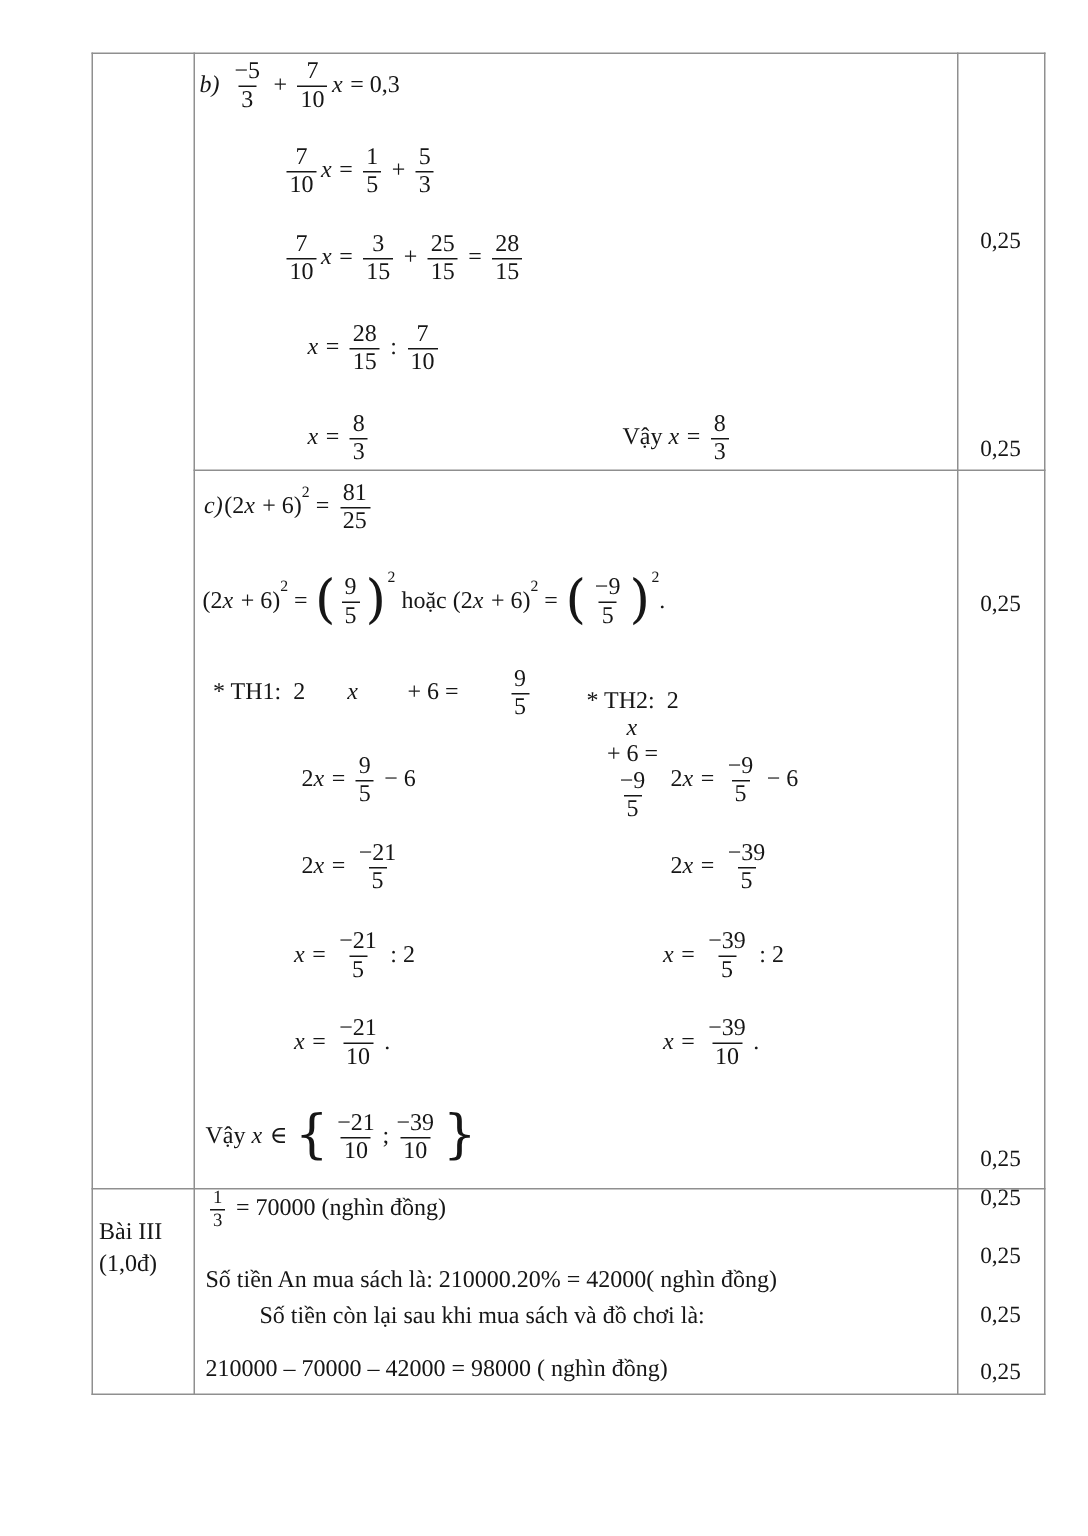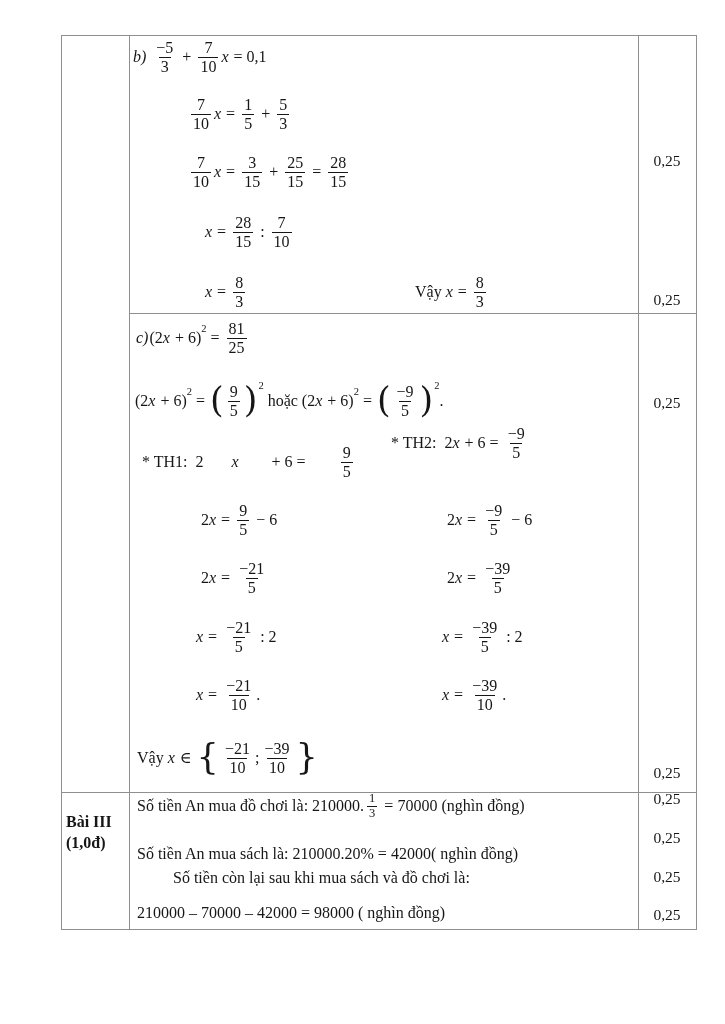--- a/index.html
+++ b/index.html
@@ -40,41 +40,41 @@
   .ln-b1{left:133px;top:36px;}
   .ln-b2{left:188px;top:93px;}
   .ln-b3{left:188px;top:151px;}
   .ln-b4{left:205px;top:211px;}
   .ln-b5{left:205px;top:271px;}
   .ln-bvay{left:415px;top:271px;}
   
   .ln-c1{left:136px;top:317px;}
   .ln-c2{left:135px;top:378px;height:46px;}
   .ln-cth1{left:142px;top:441px;gap:28px;}
-  .ln-cth2{left:391px;top:422px;}
+  .ln-cth2{left:391px;top:459px;flex-direction:column;}
   .ln-ca1{left:201px;top:499px;}
   .ln-cb1{left:447px;top:499px;}
   .ln-ca2{left:201px;top:557px;}
   .ln-cb2{left:447px;top:557px;}
   .ln-ca3{left:196px;top:616px;}
   .ln-cb3{left:442px;top:616px;}
   .ln-ca4{left:196px;top:674px;}
   .ln-cb4{left:442px;top:674px;}
   .ln-cvay{left:137px;top:734px;height:48px;}
   
   .ln-i1{left:137px;top:788px;height:36px;}
   .ln-i1 .frac{font-size:12.5px;line-height:1.1;}
   .ln-i2{left:137px;top:840px;height:28px;text-align:center;}
   .ln-i3{left:137px;top:864px;height:28px;margin-left:36px;}
   .ln-i4{left:137px;top:899px;height:28px;}
 
   
   .left-header{
     position:absolute;left:63px;top:811px;width:64px;
-    font-weight:bold;font-size:16px;line-height:21px;
+    font-weight:normal;font-size:16px;line-height:21px;
     padding-left:3px;
   }
   
   .score{
     position:absolute;left:638px;width:58px;height:20px;
     text-align:center;font-size:15.5px;line-height:20px;
   }
   .sc-b1{top:151px;}
   .sc-b2{top:290px;}
   .sc-c1{top:393px;}
@@ -91,21 +91,21 @@
 
   <div class="bline b-top"></div>
   <div class="bline b-bottom"></div>
   <div class="bline b-left"></div>
   <div class="bline b-right"></div>
   <div class="bline b-v1"></div>
   <div class="bline b-v2"></div>
   <div class="bline b-h1"></div>
   <div class="bline b-h2"></div>
 
-  <div class="mline ln-b1"><span class="vit">b) </span><span class="frac"><span class="num">−5</span><span class="den">3</span></span><span> + </span><span class="frac"><span class="num">7</span><span class="den">10</span></span><span class="vit">x</span><span> = 0,1</span></div>
+  <div class="mline ln-b1"><span class="vit">b) </span><span class="frac"><span class="num">−5</span><span class="den">3</span></span><span> + </span><span class="frac"><span class="num">7</span><span class="den">10</span></span><span class="vit">x</span><span> = 0,3</span></div>
   <div class="mline ln-b2"><span class="frac"><span class="num">7</span><span class="den">10</span></span><span class="vit">x</span><span> = </span><span class="frac"><span class="num">1</span><span class="den">5</span></span><span> + </span><span class="frac"><span class="num">5</span><span class="den">3</span></span></div>
   <div class="mline ln-b3"><span class="frac"><span class="num">7</span><span class="den">10</span></span><span class="vit">x</span><span> = </span><span class="frac"><span class="num">3</span><span class="den">15</span></span><span> + </span><span class="frac"><span class="num">25</span><span class="den">15</span></span><span> = </span><span class="frac"><span class="num">28</span><span class="den">15</span></span></div>
   <div class="mline ln-b4"><span class="vit">x</span><span> = </span><span class="frac"><span class="num">28</span><span class="den">15</span></span><span> : </span><span class="frac"><span class="num">7</span><span class="den">10</span></span></div>
   <div class="mline ln-b5"><span class="vit">x</span><span> = </span><span class="frac"><span class="num">8</span><span class="den">3</span></span></div>
   <div class="mline ln-bvay"><span>Vậy </span><span class="vit">x</span><span> = </span><span class="frac"><span class="num">8</span><span class="den">3</span></span></div>
 
   <div class="mline ln-c1"><span class="vit">c)</span><span>(2</span><span class="vit">x</span><span> + 6)</span><span class="msup">2</span><span> = </span><span class="frac"><span class="num">81</span><span class="den">25</span></span></div>
   <div class="mline ln-c2"><span>(2</span><span class="vit">x</span><span> + 6)</span><span class="msup">2</span><span> = </span><span class="mbig">(</span><span class="frac"><span class="num">9</span><span class="den">5</span></span><span class="mbig">)</span><span class="msup">2</span><span> hoặc </span><span>(2</span><span class="vit">x</span><span> + 6)</span><span class="msup">2</span><span> = </span><span class="mbig">(</span><span class="frac"><span class="num">−9</span><span class="den">5</span></span><span class="mbig">)</span><span class="msup">2</span><span>.</span></div>
   <div class="mline ln-cth1"><span>* TH1:  2</span><span class="vit">x</span><span> + 6 = </span><span class="frac"><span class="num">9</span><span class="den">5</span></span></div>
   <div class="mline ln-cth2"><span>* TH2:  2</span><span class="vit">x</span><span> + 6 = </span><span class="frac"><span class="num">−9</span><span class="den">5</span></span></div>
@@ -117,21 +117,21 @@
   <div class="mline ln-cb3"><span class="vit">x</span><span> = </span><span class="frac"><span class="num">−39</span><span class="den">5</span></span><span> : 2</span></div>
   <div class="mline ln-ca4"><span class="vit">x</span><span> = </span><span class="frac"><span class="num">−21</span><span class="den">10</span></span><span>.</span></div>
   <div class="mline ln-cb4"><span class="vit">x</span><span> = </span><span class="frac"><span class="num">−39</span><span class="den">10</span></span><span>.</span></div>
   <div class="mline ln-cvay"><span>Vậy </span><span class="vit">x</span><span> ∈ </span><span class="mbig">{</span><span class="frac"><span class="num">−21</span><span class="den">10</span></span><span>;</span><span class="frac"><span class="num">−39</span><span class="den">10</span></span><span class="mbig">}</span></div>
 
   <div class="left-header">
     <div>Bài III</div>
     <div>(1,0đ)</div>
   </div>
 
-  <div class="mline ln-i1"><span>Số tiền An mua đồ chơi là: 210000.</span><span class="frac"><span class="num">1</span><span class="den">3</span></span><span> = 70000 (nghìn đồng)</span></div>
+  <div class="mline ln-i1"><span class="frac"><span class="num">1</span><span class="den">3</span></span><span> = 70000 (nghìn đồng)</span></div>
   <div class="mline ln-i2"><span>Số tiền An mua sách là: 210000.20% = 42000( nghìn đồng)</span></div>
   <div class="mline ln-i3"><span>Số tiền còn lại sau khi mua sách và đồ chơi là:</span></div>
   <div class="mline ln-i4"><span>210000 – 70000 – 42000 = 98000 ( nghìn đồng)</span></div>
 
   <div class="score sc-b1">0,25</div>
   <div class="score sc-b2">0,25</div>
   <div class="score sc-c1">0,25</div>
   <div class="score sc-c2">0,25</div>
   <div class="score sc-i1">0,25</div>
   <div class="score sc-i2">0,25</div>

